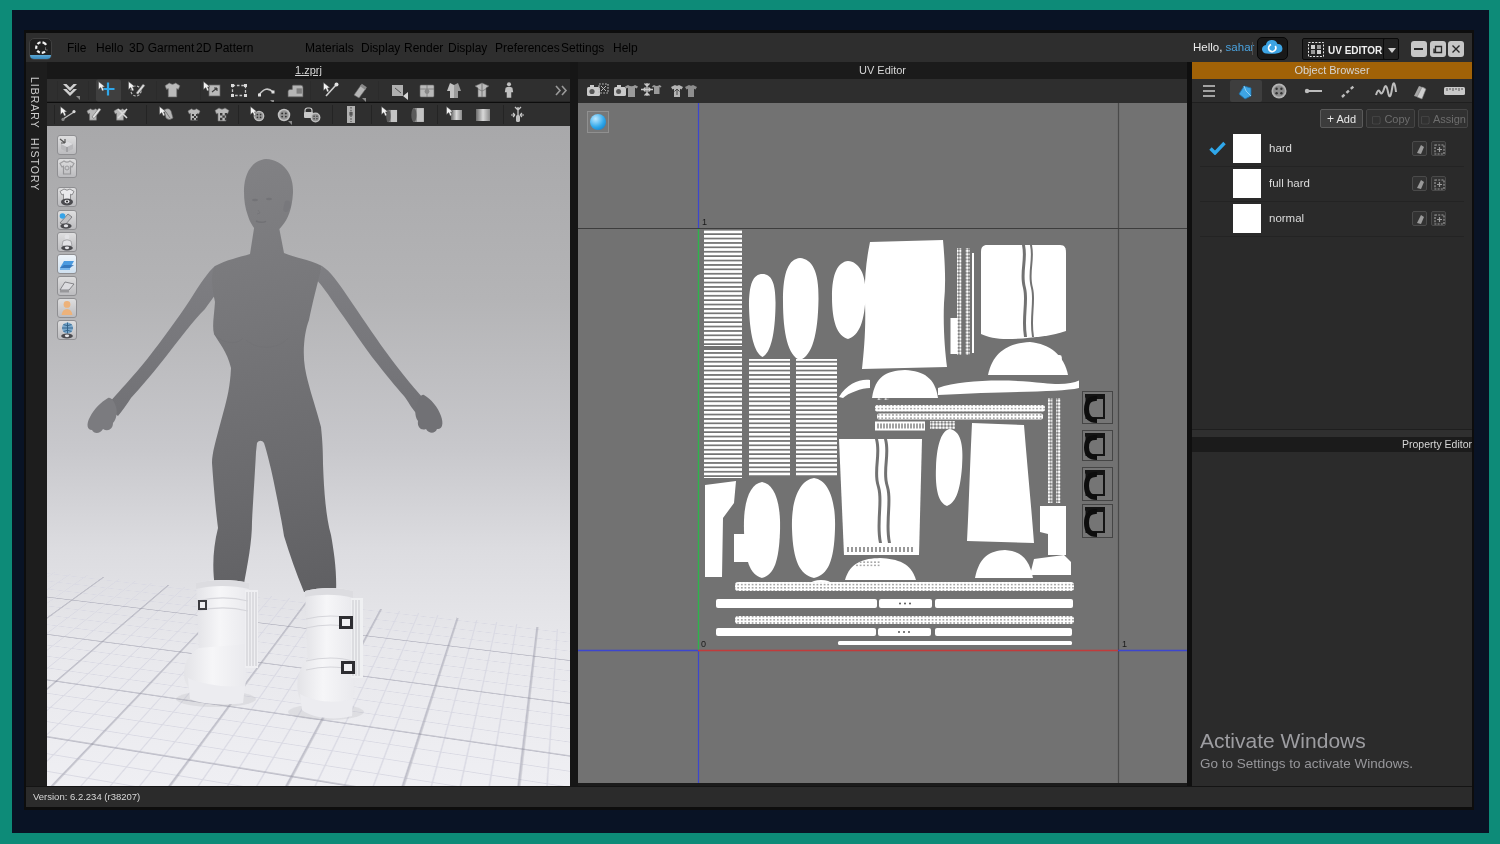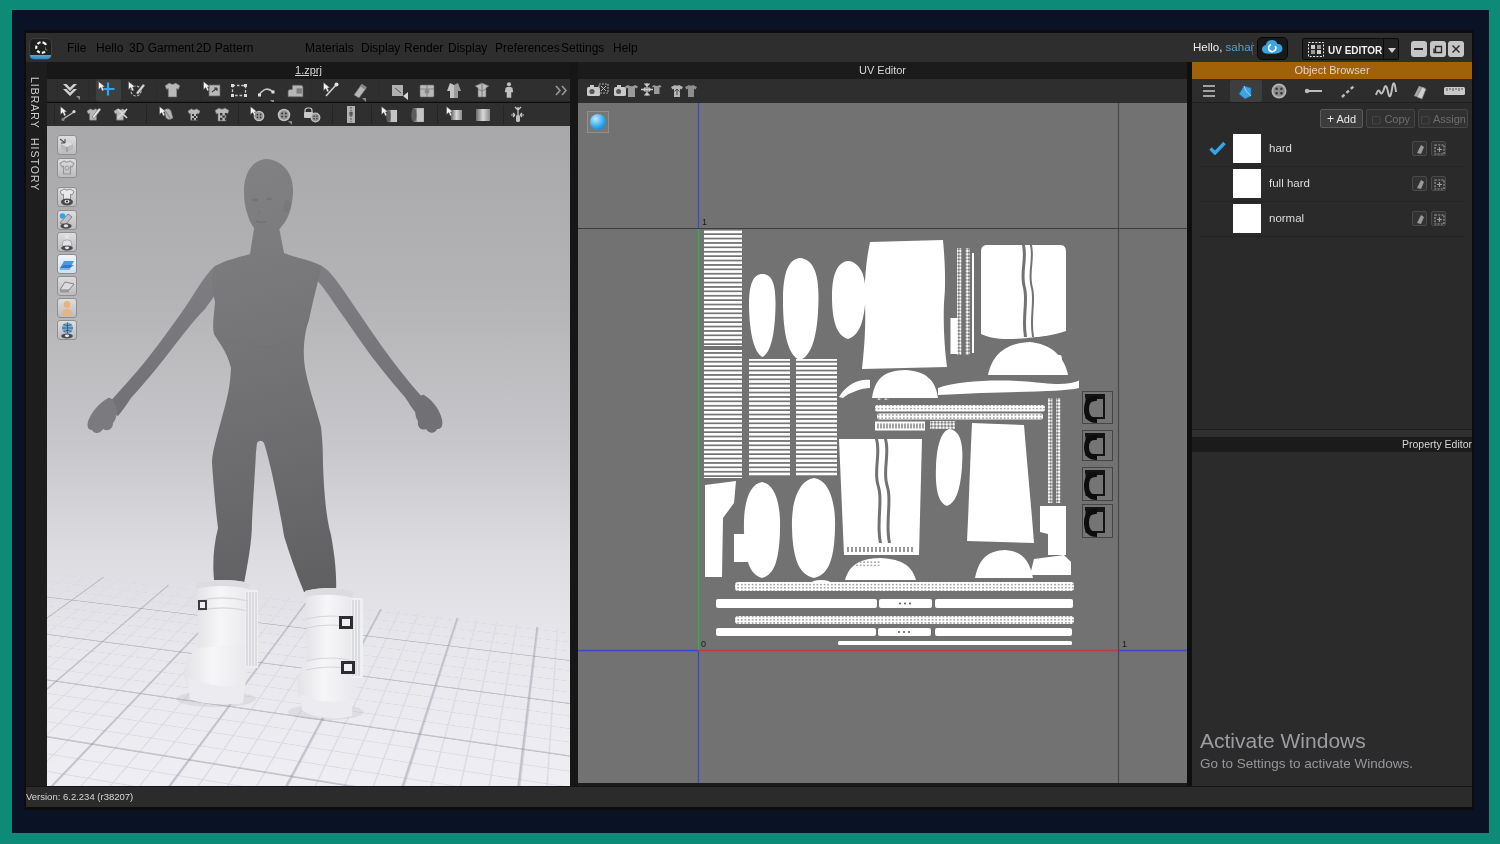--- a/index.html
+++ b/index.html
@@ -21,21 +21,21 @@
   #uvheader { left:578px; top:62px; width:609px; height:17px; background:#1b1b1b; color:#d6d6d6; font-size:11px; text-align:center; line-height:16px; }
   #uvtoolbar { left:578px; top:79px; width:609px; height:24px; background:#2e2e2e; }
   #uvcanvas { left:578px; top:103px; width:609px; height:680px; background:#727272; }
   #uvbottom { left:578px; top:783px; width:609px; height:3px; background:#1b1b1b; }
   #rdivider { left:1187px; top:62px; width:5px; height:724px; background:#0f0f0f; }
   #rpanel { left:1192px; top:62px; width:280px; height:724px; background:#2a2a2a; }
   #obheader { left:1192px; top:62px; width:280px; height:17px; background:#a16207; color:#d6d6d6; font-size:11px; text-align:center; line-height:16px; }
   #obtools { left:1192px; top:79px; width:280px; height:24px; background:#2d2d2d; border-bottom:1px solid #1f1f1f; }
   #peheader { left:1192px; top:437px; width:280px; height:15px; background:#1b1b1b; color:#d6d6d6; font-size:10.5px; text-align:right; line-height:15px; }
   #pebody { left:1192px; top:452px; width:280px; height:334px; background:#2b2b2b; }
-  #statusbar { left:26px; top:786px; width:1446px; height:21px; background:#2b2b2b; border-top:1px solid #141414; color:#d8d8d8; font-size:9.5px; line-height:20px; }
+  #statusbar { left:26px; top:786px; width:1446px; height:21px; background:#2b2b2b; border-top:1px solid #141414; color:#d8d8d8; font-size:9.5px; line-height:20px; padding-left:7px; }
   .row { position:absolute; left:1192px; width:280px; height:35px; }
   .row .sep { position:absolute; left:8px; right:8px; top:0; height:1px; background:#232323; }
   .swatch { position:absolute; left:41px; top:3px; width:28px; height:29px; background:#ffffff; }
   .rowlabel { position:absolute; left:77px; top:11px; font-size:11.5px; color:#dcdcdc; }
   .rowico { position:absolute; top:10px; width:15px; height:15px; border:1px solid #4a4a4a; border-radius:2px; background:#323232; }
   .btn { position:absolute; top:109px; height:19px; border-radius:2px; font-size:11px; text-align:center; }
   .vbtn { position:absolute; left:10px; width:20px; height:20px; background:linear-gradient(#dededf,#bcbcbf); border:1px solid #8f8f92; border-radius:3px; }
   .vbtn svg { position:absolute; left:0; top:0; }
 </style>
 </head>

